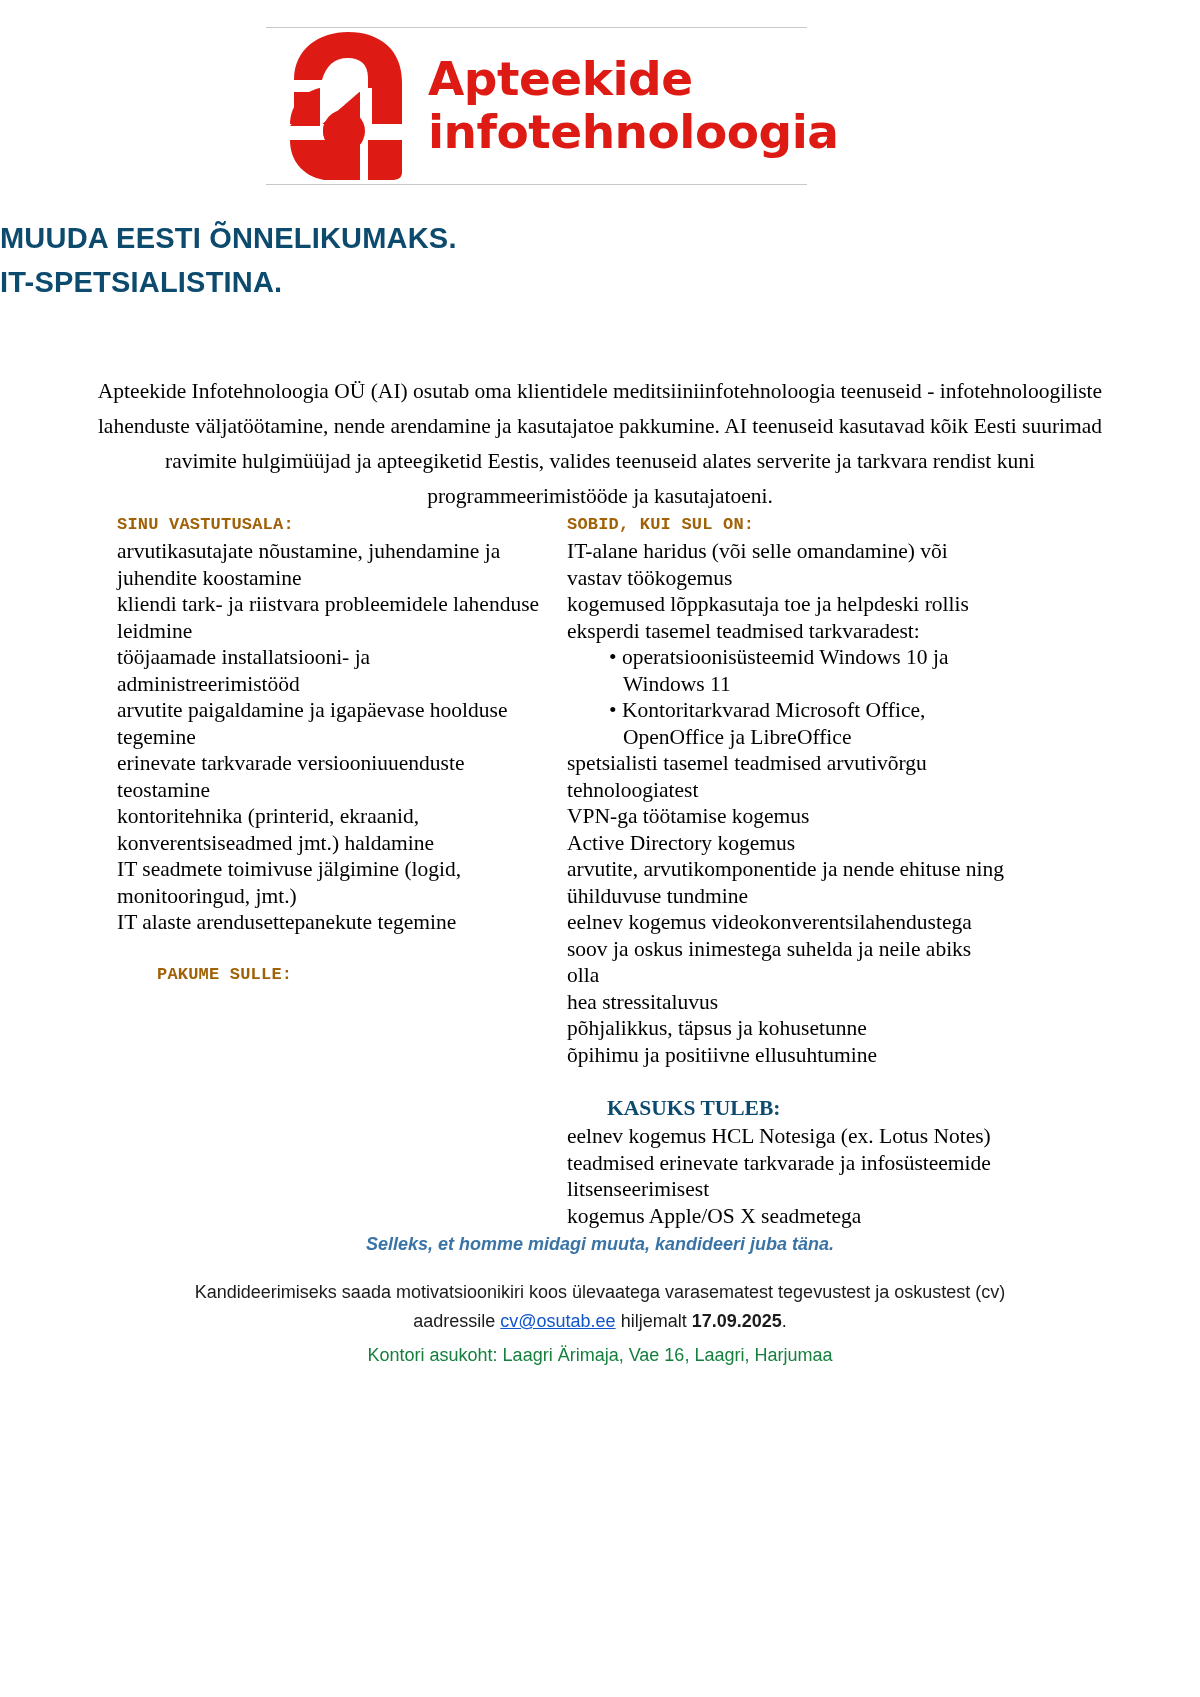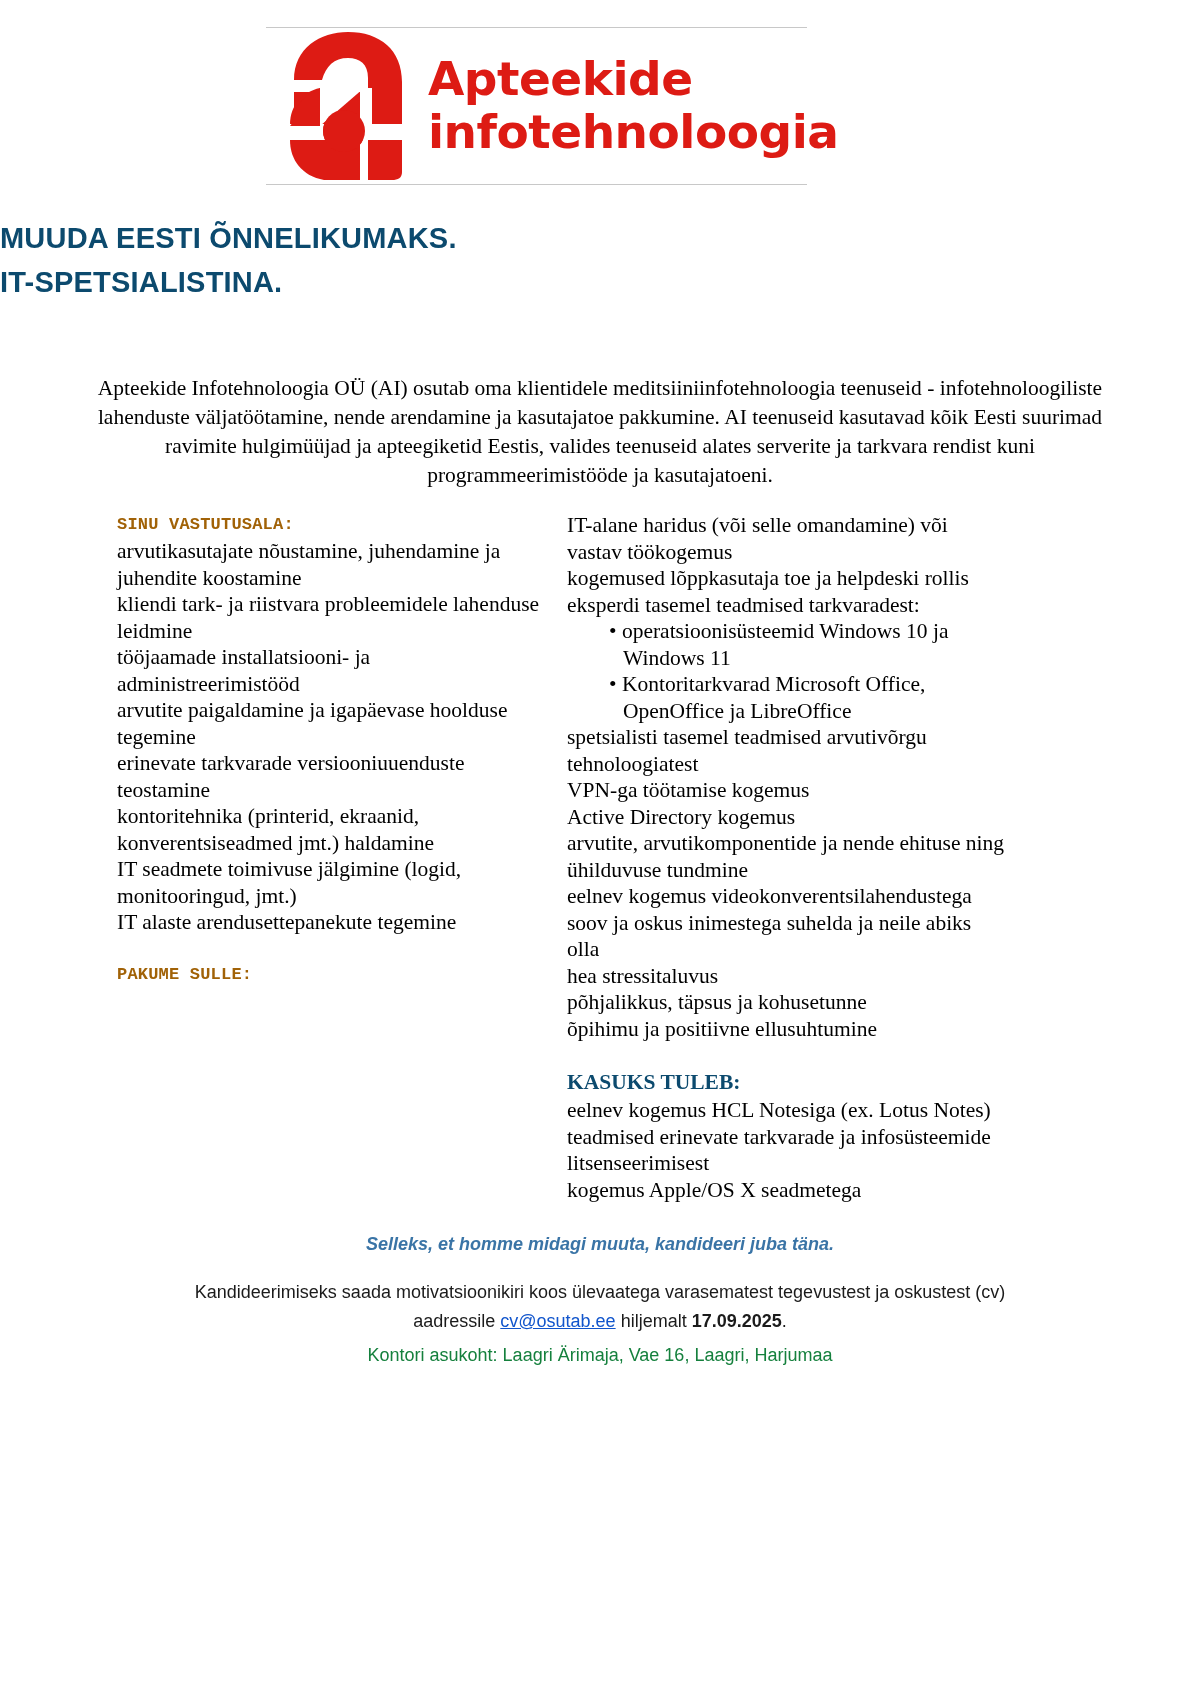--- a/index.html
+++ b/index.html
@@ -64,21 +64,21 @@
 
   
   .intro {
     position: absolute;
     left: 70px;
     top: 352px;
     width: 1060px;
     text-align: center;
     font-family: "Liberation Serif", serif;
     font-size: 21.5px;
-    line-height: 29px;
+    line-height: 35px;
     color: #000000;
   }
 
   
   .col {
     position: absolute;
     top: 512px;
   }
   .col-left  { left: 117px; width: 430px; }
   .col-right { left: 567px; width: 440px; }
@@ -93,21 +93,21 @@
     margin: 0 0 1px 0;
   }
   .sec-head.serif {
     font-family: "Liberation Serif", serif;
     font-weight: bold;
     font-size: 21.5px;
     line-height: 28px;
     letter-spacing: 0;
     color: #0c4a6e;
   }
-  .sec-head.spaced { margin-top: 26px; }
+  .sec-head.spaced { margin-top: 26px; margin-left: 40px; }
 
   ul.plain {
     list-style: none;
     margin: 0;
     padding: 0;
   }
   ul.plain > li {
     font-family: "Liberation Serif", serif;
     font-size: 21.5px;
     line-height: 26.5px;
@@ -208,20 +208,21 @@
     <li>kontoritehnika (printerid, ekraanid, konverentsiseadmed jmt.) haldamine</li>
     <li>IT seadmete toimivuse jälgimine (logid, monitooringud, jmt.)</li>
     <li>IT alaste arendusettepanekute tegemine</li>
   </ul>
 
   <div class="sec-head spaced">PAKUME SULLE:</div>
 </div>
 
 <div class="col col-right">
 
+  <div class="sec-head">SOBID, KUI SUL ON:</div>
   <ul class="plain">
     <li>IT-alane haridus (või selle omandamine) või vastav töökogemus</li>
     <li>kogemused lõppkasutaja toe ja helpdeski rollis</li>
     <li>eksperdi tasemel teadmised tarkvaradest:</li>
     <li class="sub">• operatsioonisüsteemid Windows 10 ja Windows 11</li>
     <li class="sub">• Kontoritarkvarad Microsoft Office, OpenOffice ja LibreOffice</li>
     <li>spetsialisti tasemel teadmised arvutivõrgu tehnoloogiatest</li>
     <li>VPN-ga töötamise kogemus</li>
     <li>Active Directory kogemus</li>
     <li>arvutite, arvutikomponentide ja nende ehituse ning ühilduvuse tundmine</li>

